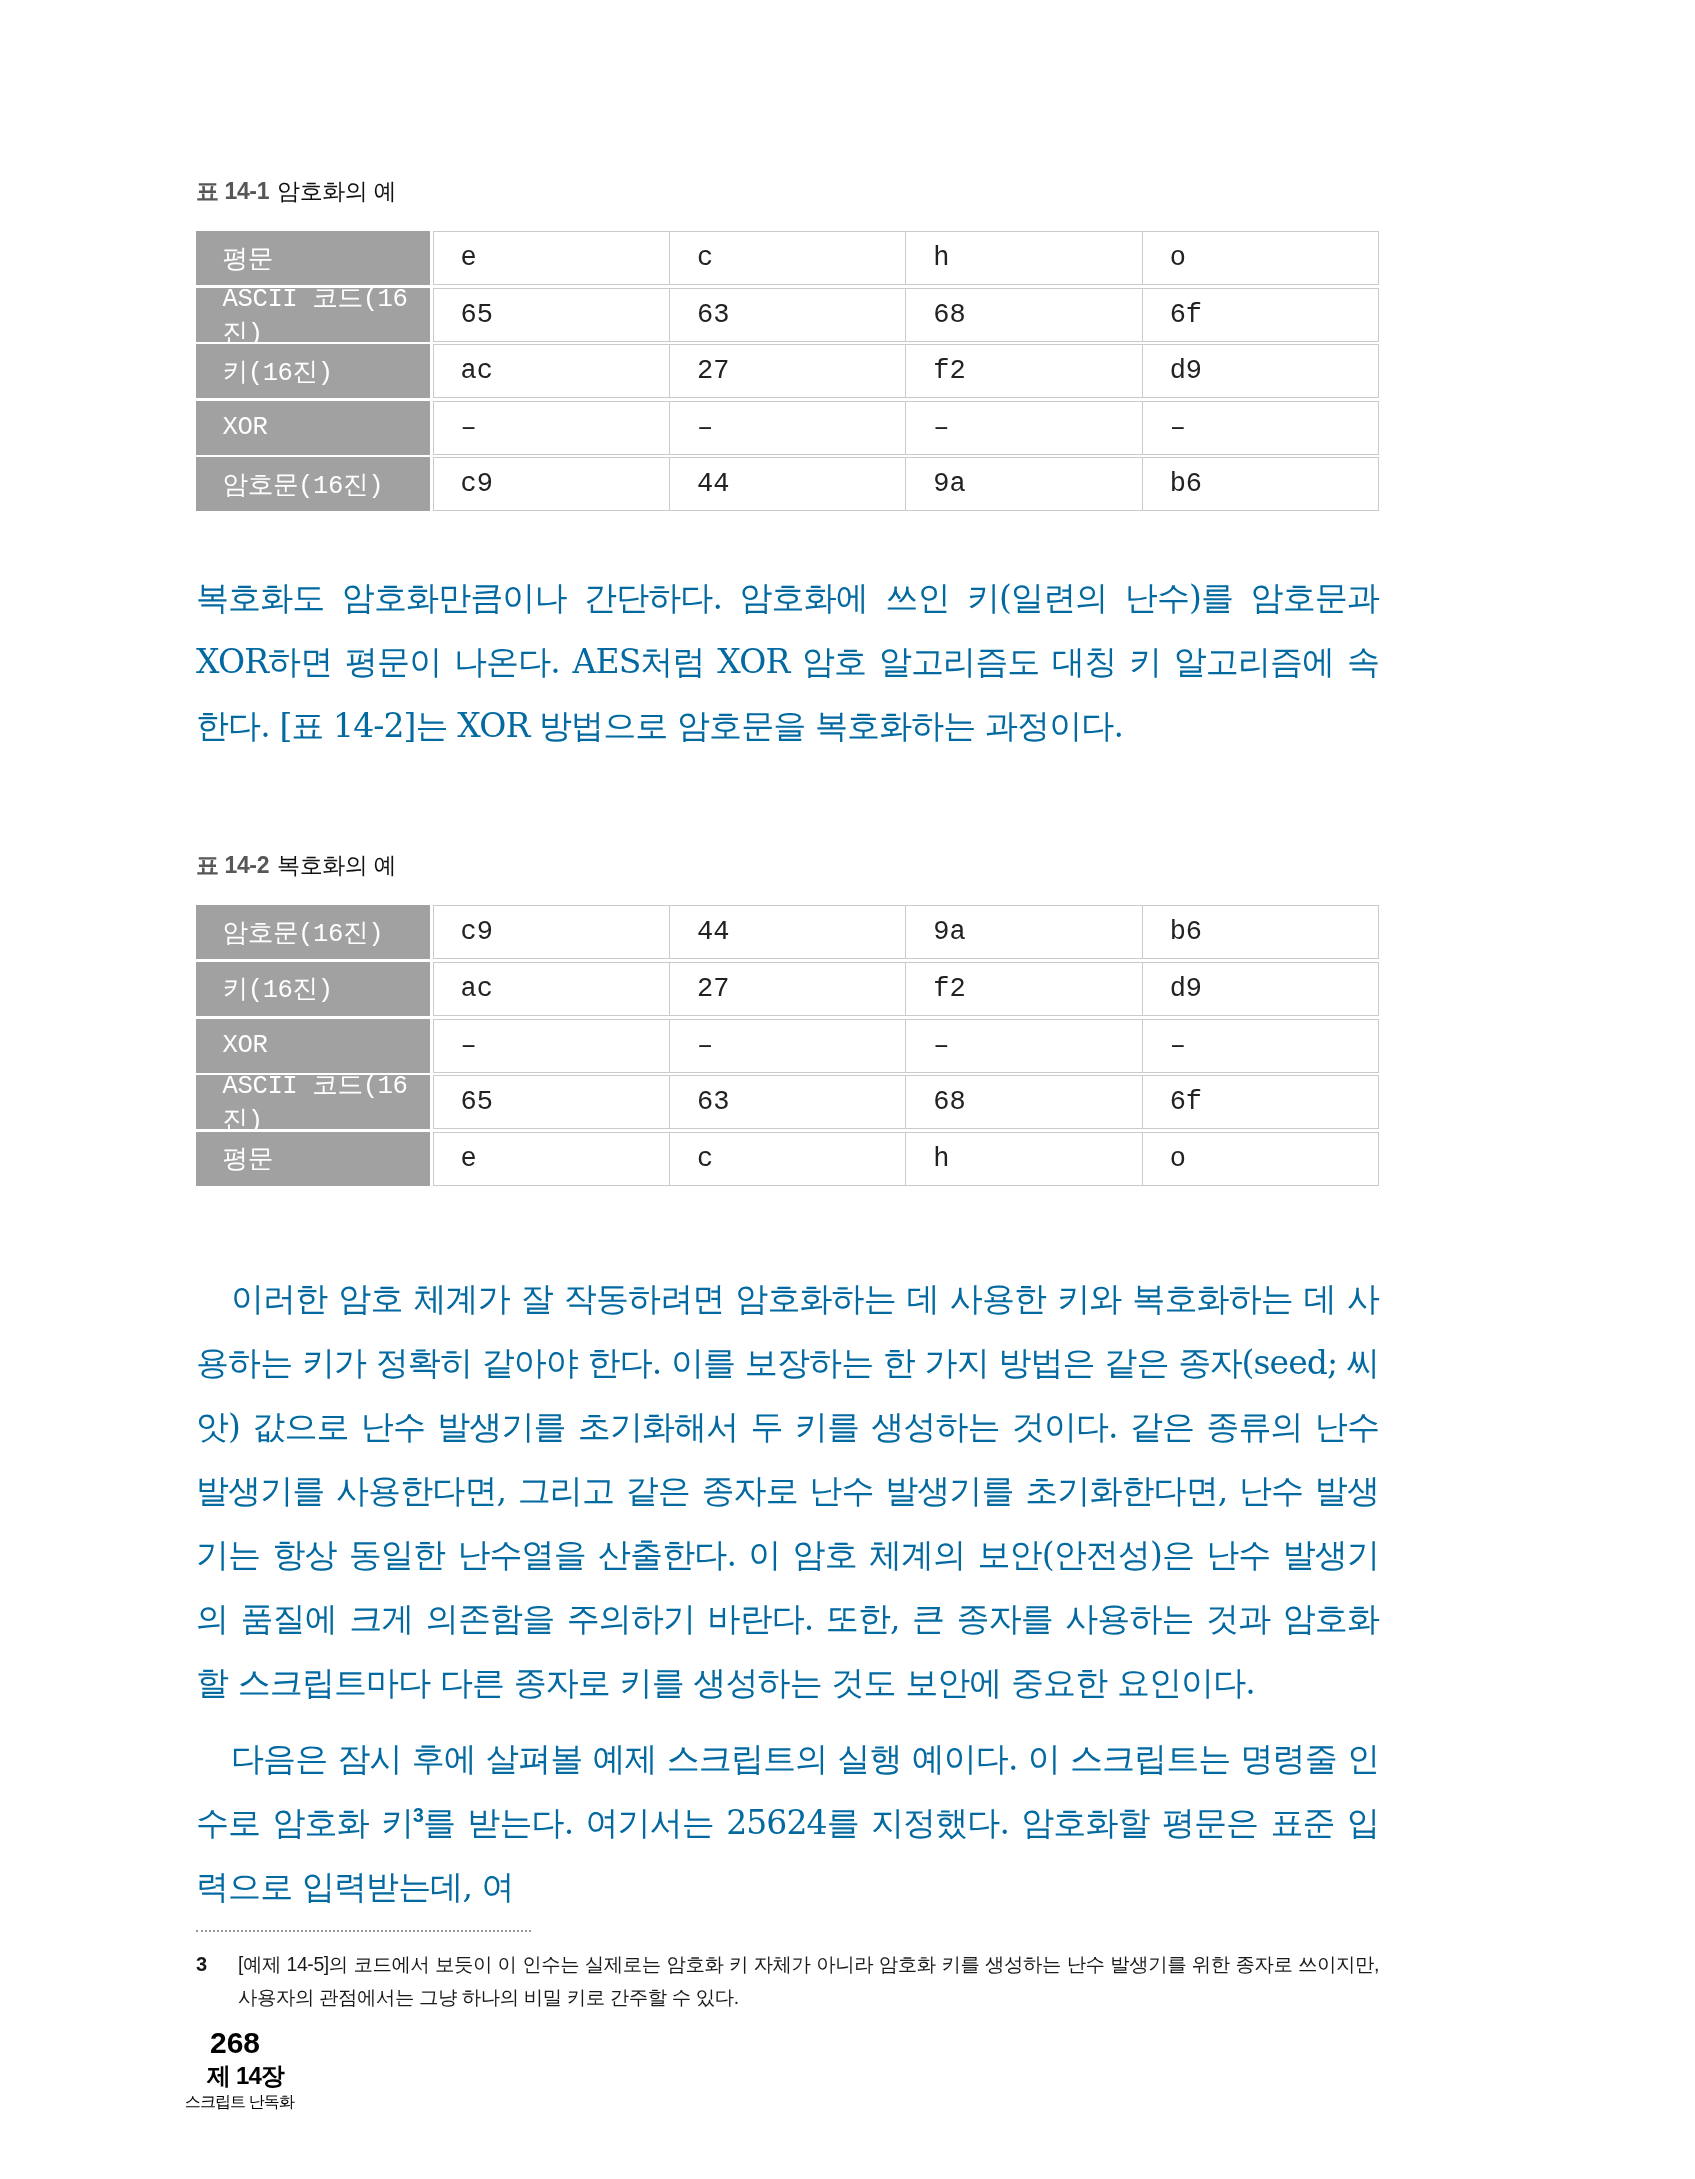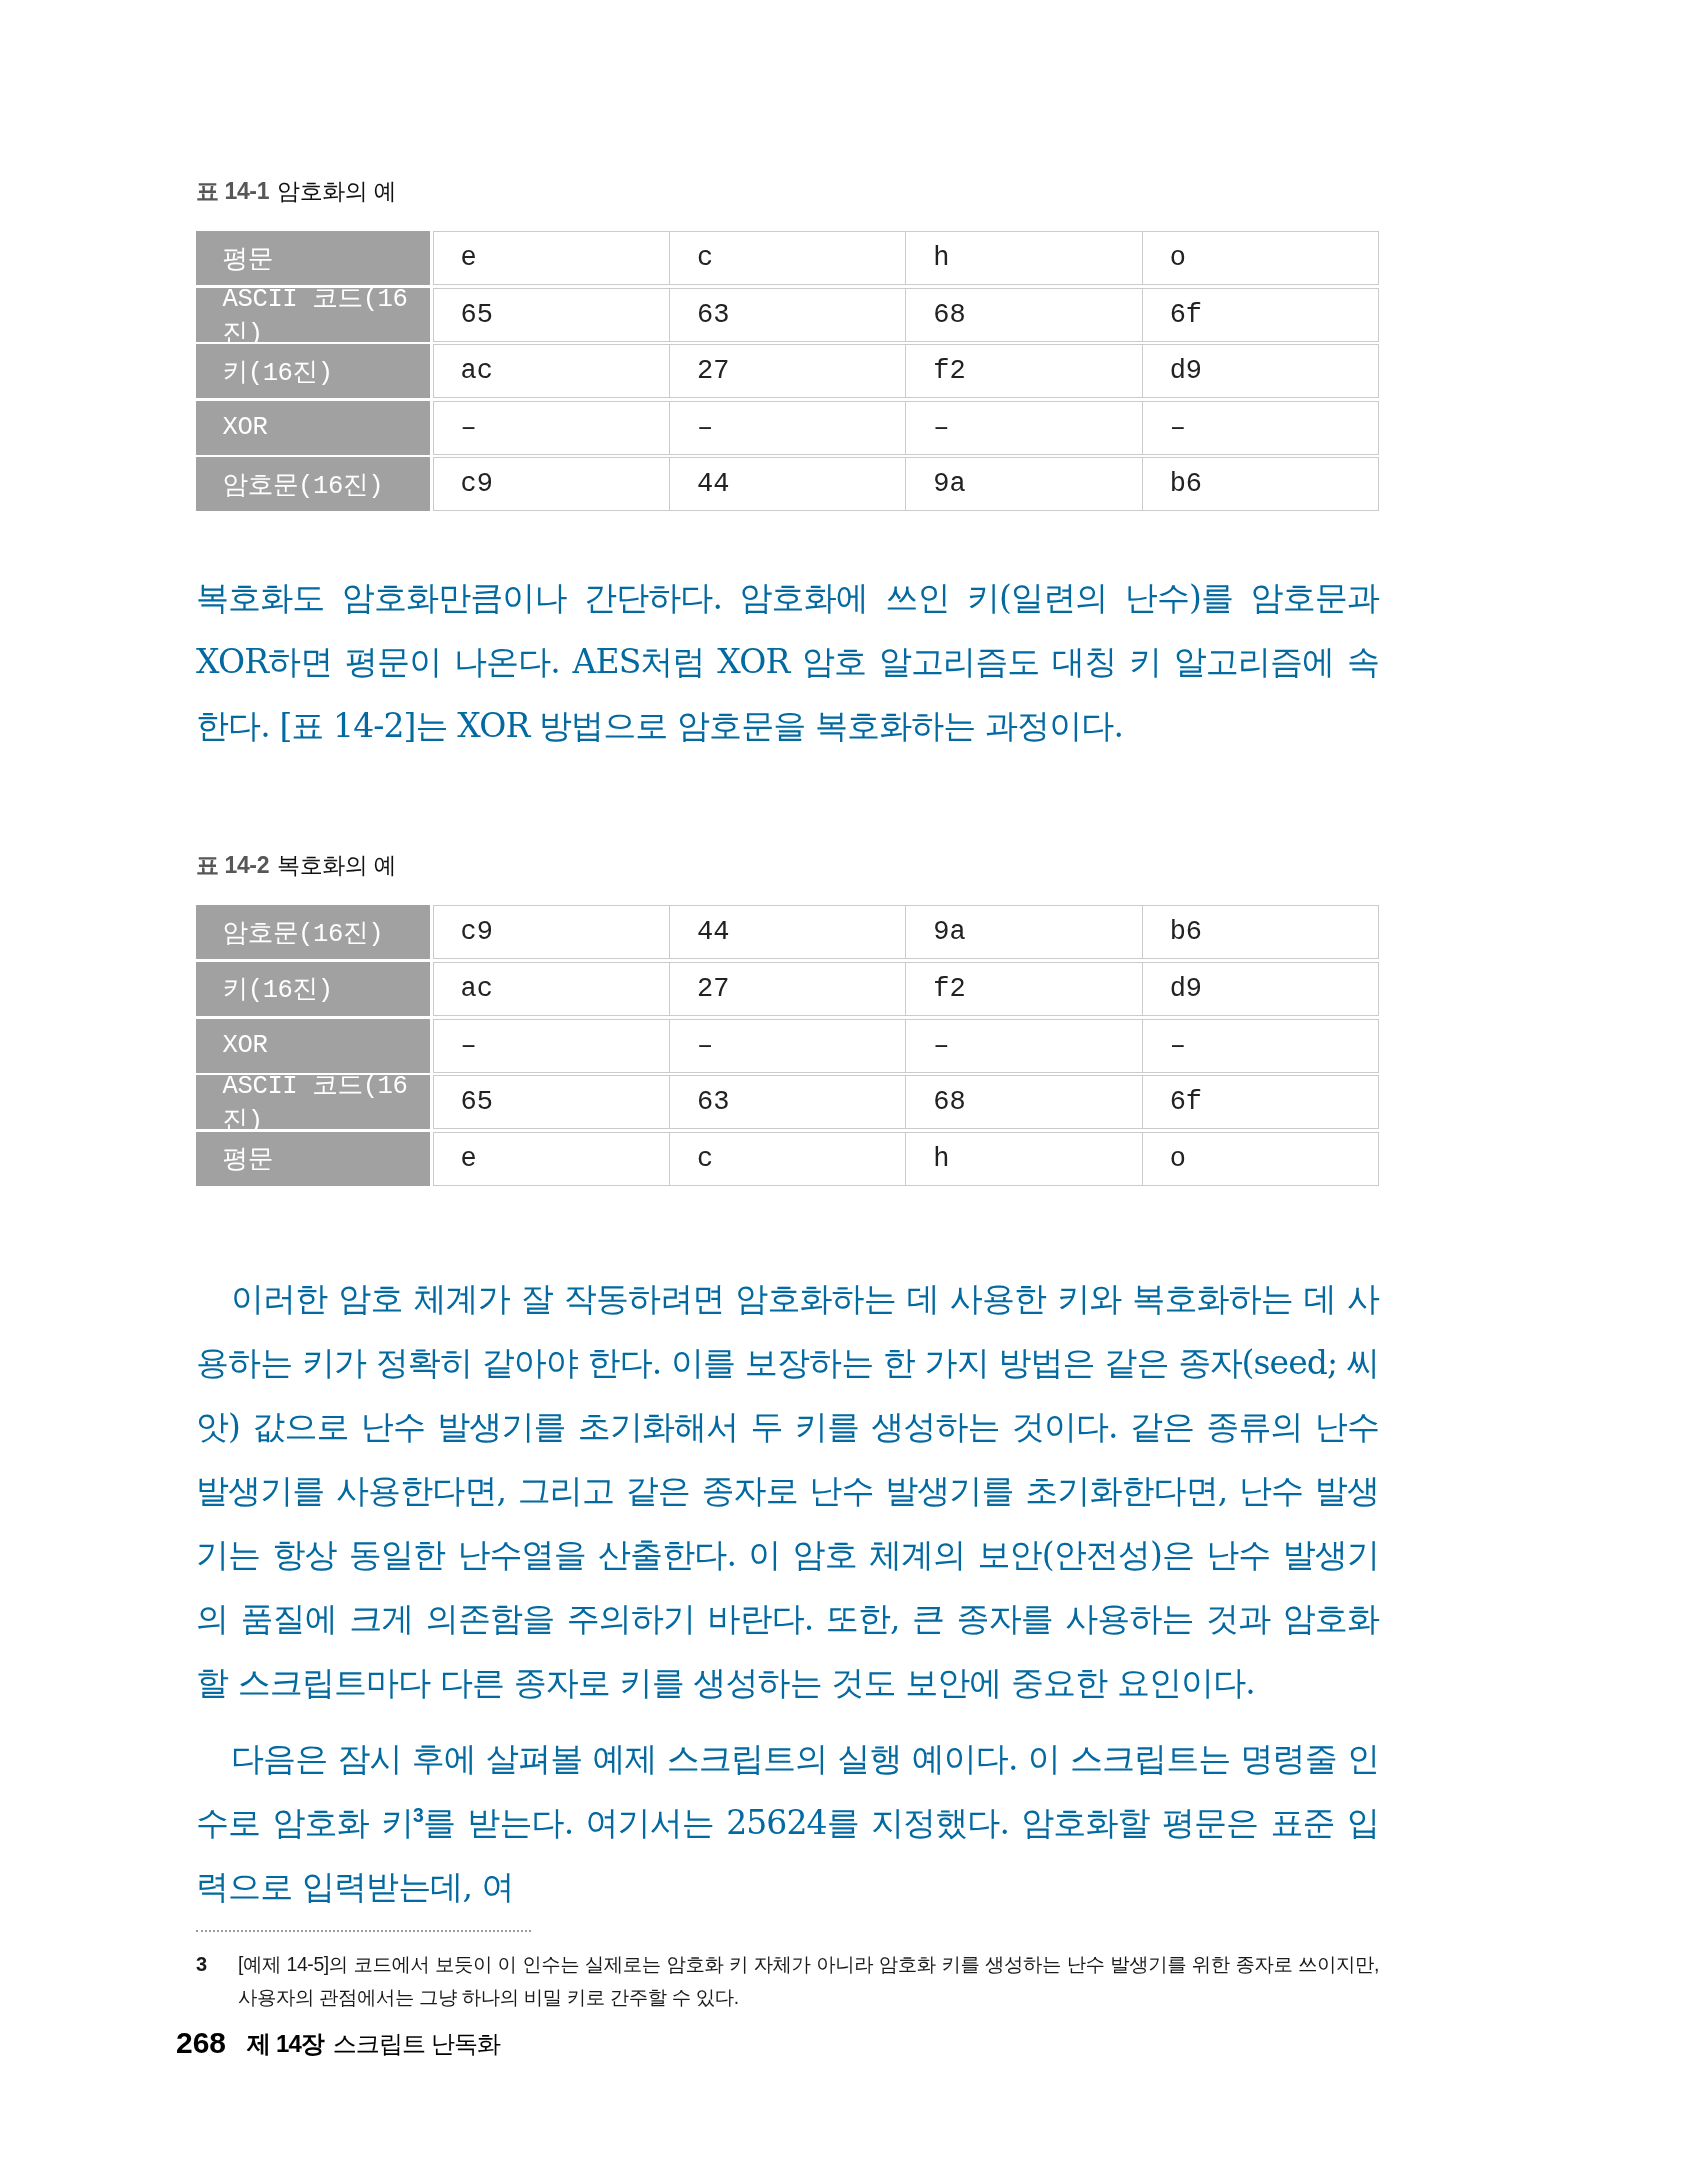--- a/index.html
+++ b/index.html
@@ -70,25 +70,25 @@
     margin-top:16px; display:flex;
     font-size:19.4px; line-height:33px; color:#1a1a1a;
     letter-spacing:-0.4px;
   }
   .fn-num { flex:0 0 42px; font-weight:bold; font-size:20px; }
   .fn-text { flex:1; text-align:justify; }
 
   
   .footer {
     position:absolute; left:176px; top:2026px;
-    display:flex; align-items:flex-end;
+    display:flex; align-items:center;flex-direction:column;
   }
   .page-num { font-weight:bold; font-size:30px; color:#000; letter-spacing:0; }
   .chapter-label { font-weight:bold; font-size:24px; color:#000; margin-left:21px; letter-spacing:-0.9px; }
-  .chapter-title { font-size:24px; color:#000; margin-left:8.8px; letter-spacing:-0.9px; }
+  .chapter-title { font-size:16px; color:#000; margin-left:8.8px; letter-spacing:-0.9px; }
 </style>
 </head>
 <body>
 
 <div class="page">
   <div class="content">
 
     <div class="tbl-caption">
       <span class="cap-label">표 14-1</span><span class="cap-text">암호화의 예</span>
     </div>

